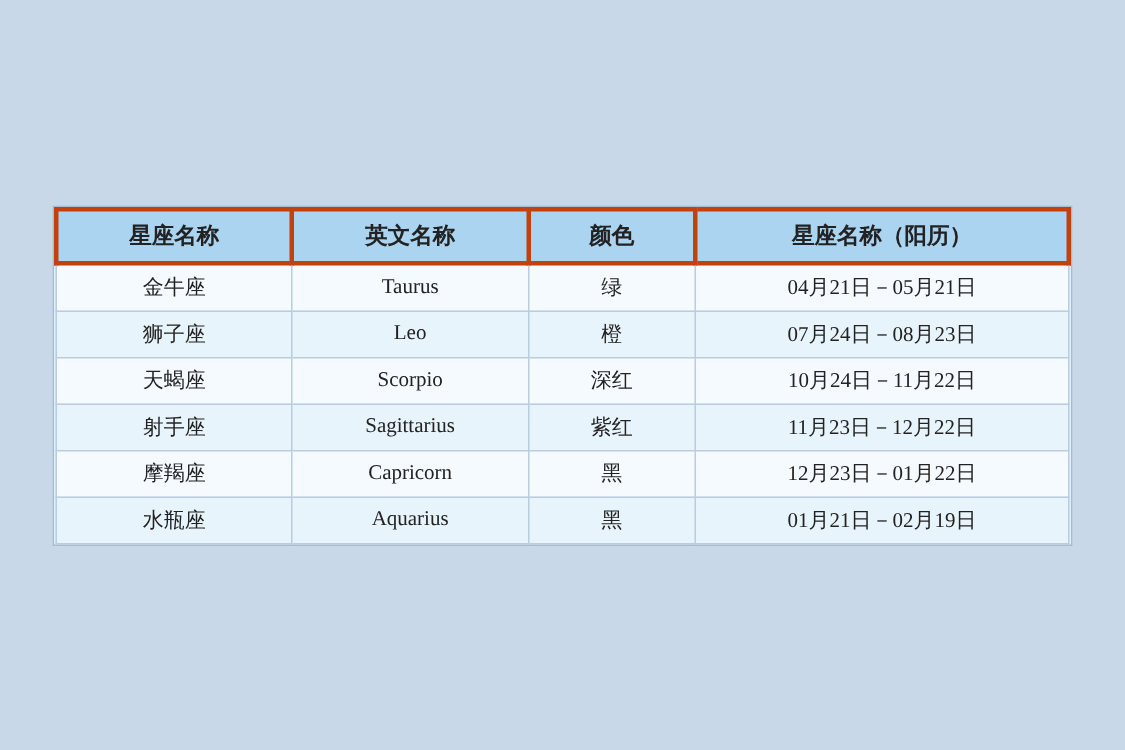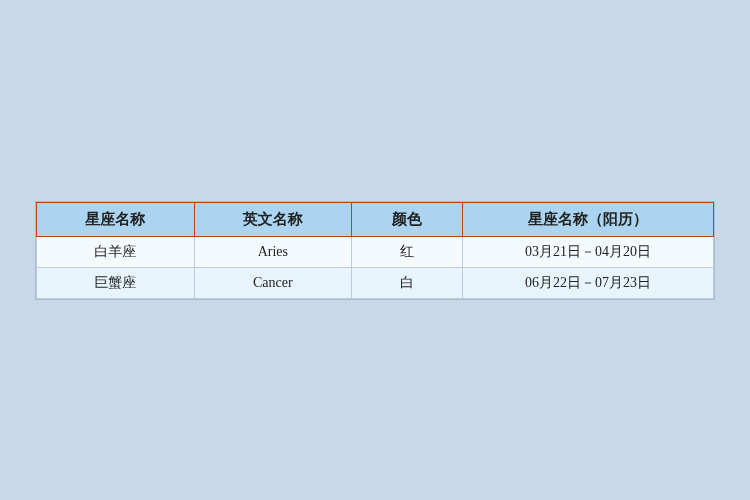--- a/index.html
+++ b/index.html
@@ -27,21 +27,21 @@
     table {
       width: 100%;
       border-collapse: collapse;
     }
 
     thead tr {
       background-color: #aad4f0;
     }
 
     th {
-      border: 1px solid #c2410c;
+      border: 3px solid #c2410c;
       padding: 7px 20px;
       font-size: 15px;
       font-weight: bold;
       color: #222;
     }
 
     td {
       border: 1px solid #bbccdd;
       padding: 6px 10px;
       text-align: center;
@@ -65,27 +65,51 @@
   <table>
     <thead>
       <tr>
         <th>星座名称</th>
         <th>英文名称</th>
         <th>颜色</th>
         <th>星座名称（阳历）</th>
       </tr>
     </thead>
     <tbody id="table-body">
-    <tr>
-          <td>白羊座</td>
-          <td>Aries</td>
-          <td>红</td>
-          <td>03月21日－04月20日</td>
+        <tr>
+          <td>金牛座</td>
+          <td>Taurus</td>
+          <td>绿</td>
+          <td>04月21日－05月21日</td>
         </tr>
         <tr>
-          <td>巨蟹座</td>
-          <td>Cancer</td>
-          <td>白</td>
-          <td>06月22日－07月23日</td>
+          <td>狮子座</td>
+          <td>Leo</td>
+          <td>橙</td>
+          <td>07月24日－08月23日</td>
+        </tr>
+        <tr>
+          <td>天蝎座</td>
+          <td>Scorpio</td>
+          <td>深红</td>
+          <td>10月24日－11月22日</td>
+        </tr>
+        <tr>
+          <td>射手座</td>
+          <td>Sagittarius</td>
+          <td>紫红</td>
+          <td>11月23日－12月22日</td>
+        </tr>
+        <tr>
+          <td>摩羯座</td>
+          <td>Capricorn</td>
+          <td>黑</td>
+          <td>12月23日－01月22日</td>
+        </tr>
+        <tr>
+          <td>水瓶座</td>
+          <td>Aquarius</td>
+          <td>黑</td>
+          <td>01月21日－02月19日</td>
         </tr>
       </tbody>
   </table>
 </div>
 
 </body></html>

